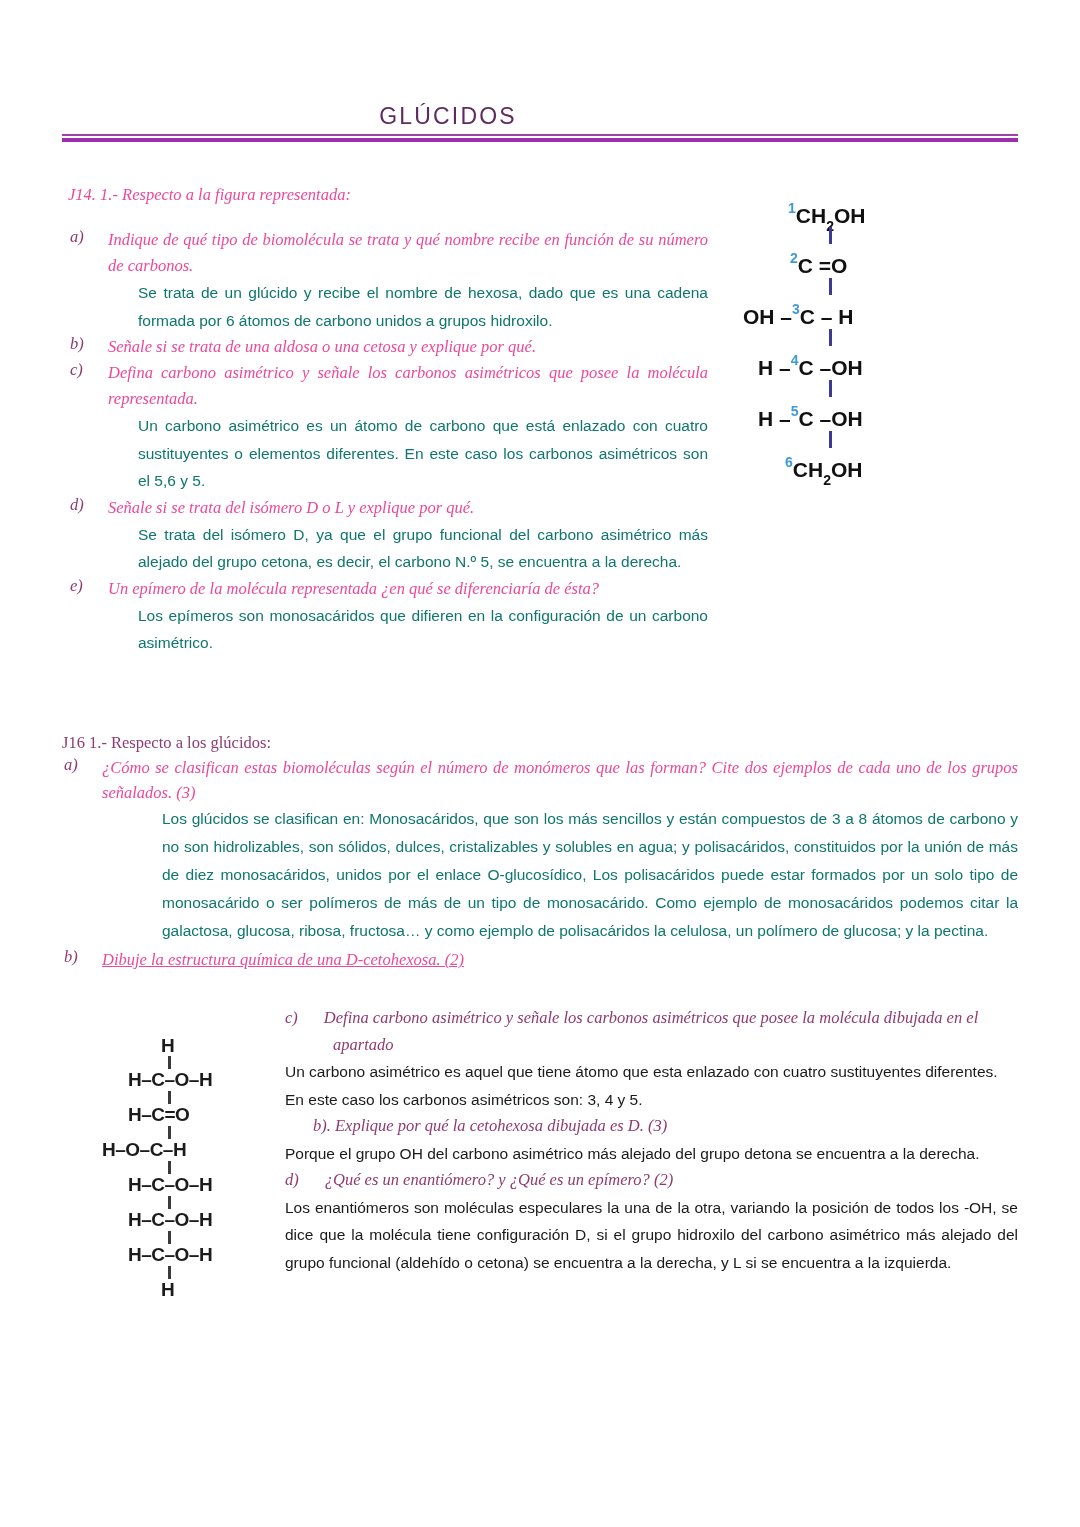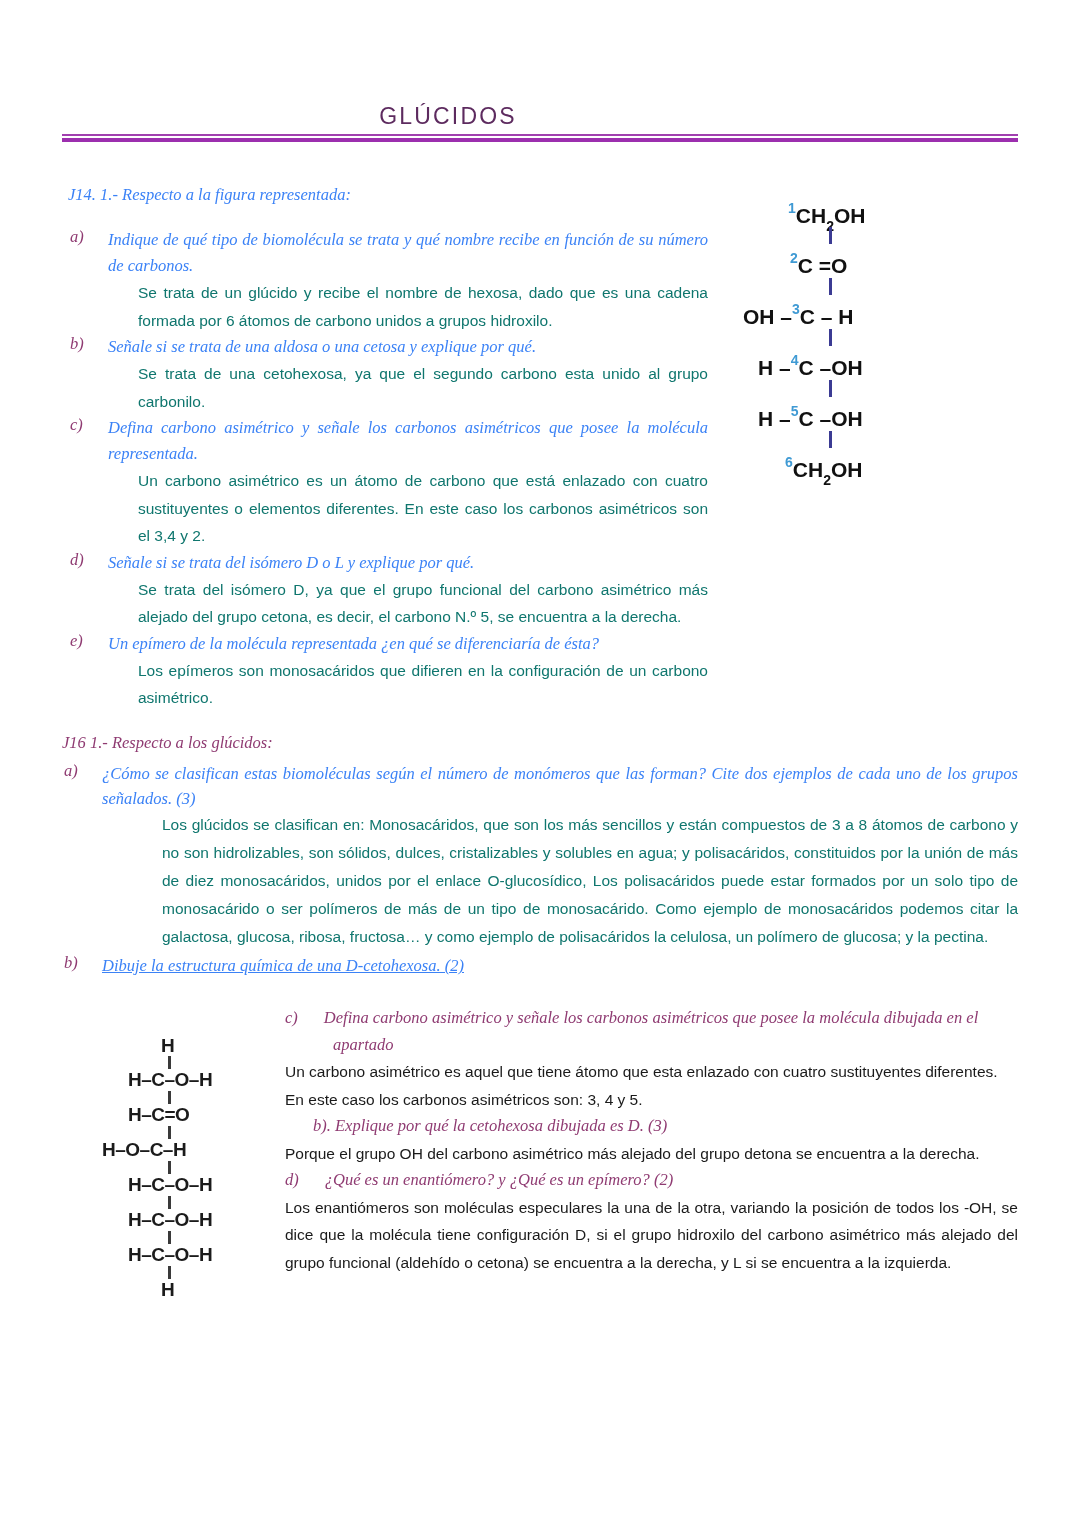--- a/index.html
+++ b/index.html
@@ -42,21 +42,21 @@
     position: absolute; top: 2px; left: 0; right: 0; height: 1.5px;
     background: #ffffff;
   }
   #header-rule .bar-bottom {
     position: absolute; top: 3.5px; left: 0; right: 0; height: 4.5px;
     background: #9c2fae;
   }
 
   
   .q {            
-    color: #3b82f6;
+    color: #ec4899;
     font-style: italic;
     font-family: "Liberation Serif", serif;
   }
   .a {            
     color: #0f766e;
     font-family: "Liberation Sans", sans-serif;
   }
 
   
   #section-j14 {
@@ -100,23 +100,22 @@
   
   #section-j16 {
     position: absolute;
     top: 731px;
     left: 62px;
     width: 956px;
   }
   #j16-heading {
     font-size: 16.5px;
     line-height: 24px;
-    margin-bottom: 6px;
+    margin-bottom: 0;
     color: #8f3b72;
-    font-style: italic;
   }
   #j16-a .qtext { line-height: 25px; }
   #j16-a .atext {
     margin-left: 60px;
     line-height: 28px;
   }
   #j16-b { margin-top: 2px; }
   #j16-b .qtext { line-height: 26px; text-decoration: underline; }
 
   
@@ -228,27 +227,26 @@
 
   <div class="item" id="j14-a">
     <span class="marker">a)</span>
     <div class="qtext q">Indique de qué tipo de biomolécula se trata y qué nombre recibe en función de su número de carbonos.</div>
     <div class="atext a">Se trata de un glúcido y recibe el nombre de hexosa, dado que es una cadena formada por 6 átomos de carbono unidos a grupos hidroxilo.</div>
   </div>
 
   <div class="item" id="j14-b">
     <span class="marker">b)</span>
     <div class="qtext q">Señale si se trata de una aldosa o una cetosa y explique por qué.</div>
-    <div class="atext a">Se trata de una cetohexosa, ya que el segundo carbono esta unido al grupo carbonilo.</div>
   </div>
 
   <div class="item" id="j14-c">
     <span class="marker">c)</span>
     <div class="qtext q">Defina carbono asimétrico y señale los carbonos asimétricos que posee la molécula representada.</div>
-    <div class="atext a">Un carbono asimétrico es un átomo de carbono que está enlazado con cuatro sustituyentes o elementos diferentes. En este caso los carbonos asimétricos son el 3,4 y 2.</div>
+    <div class="atext a">Un carbono asimétrico es un átomo de carbono que está enlazado con cuatro sustituyentes o elementos diferentes. En este caso los carbonos asimétricos son el 5,6 y 5.</div>
   </div>
 
   <div class="item" id="j14-d">
     <span class="marker">d)</span>
     <div class="qtext q">Señale si se trata del isómero D o L y explique por qué.</div>
     <div class="atext a">Se trata del isómero D, ya que el grupo funcional del carbono asimétrico más alejado del grupo cetona, es decir, el carbono N.º 5, se encuentra a la derecha.</div>
   </div>
 
   <div class="item" id="j14-e">
     <span class="marker">e)</span>

